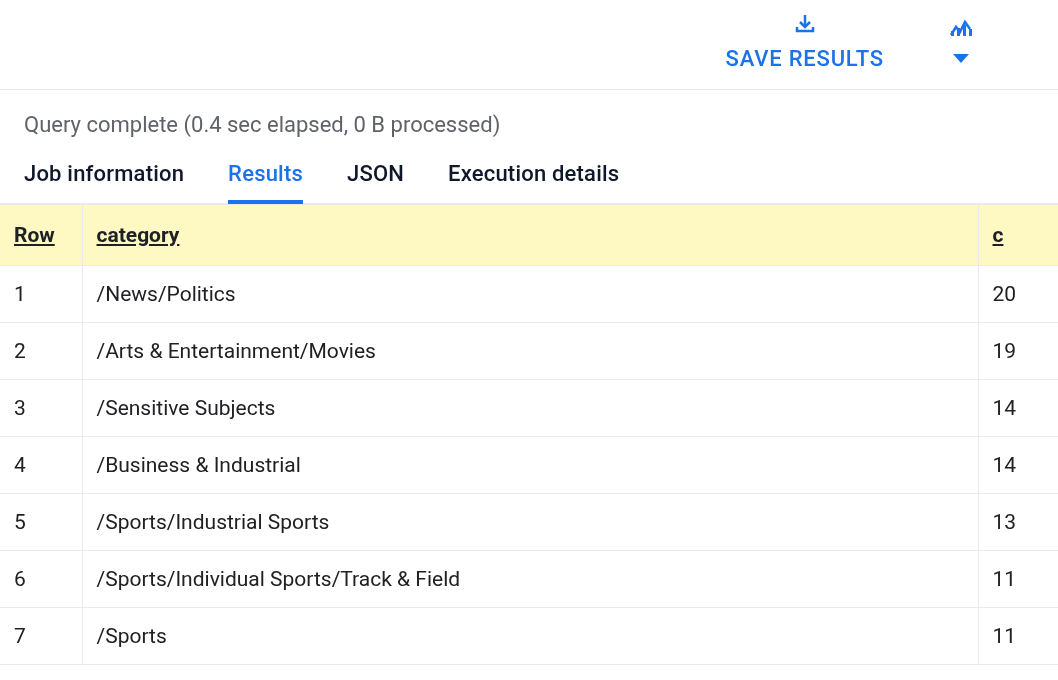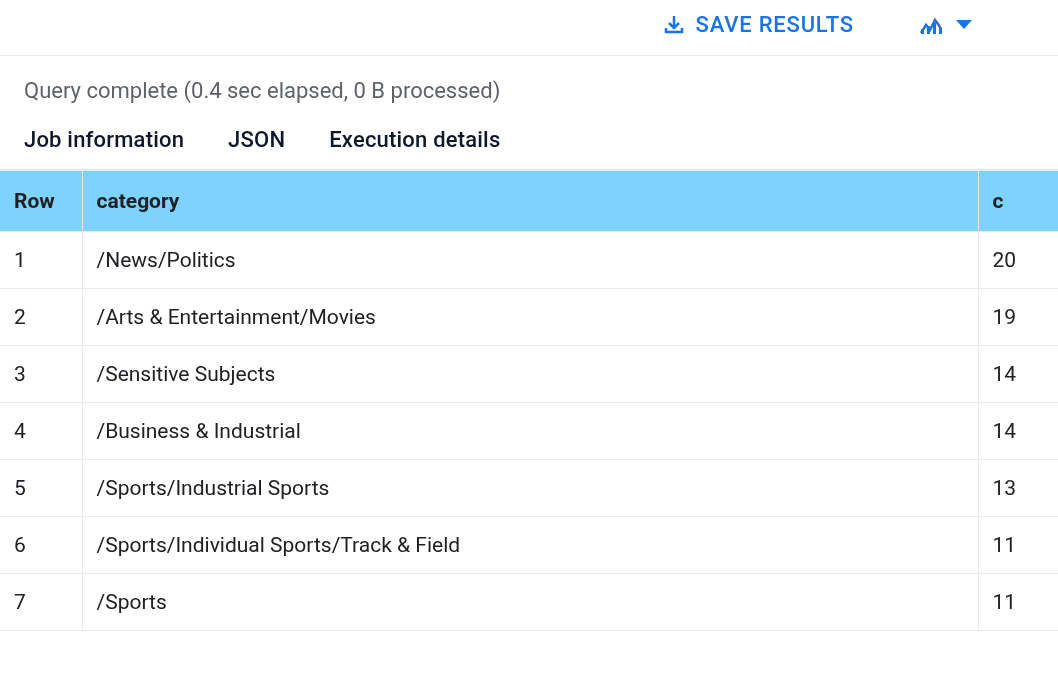--- a/index.html
+++ b/index.html
@@ -34,20 +34,21 @@
       align-items: center;
       gap: 10px;
       border: none;
       background: transparent;
       color: #1a73e8;
       font-size: 22px;
       font-weight: 500;
       letter-spacing: 0.8px;
       cursor: pointer;
       font-family: inherit;
+      flex-direction: column;
     }
     .icon { display: inline-flex; }
     .status-line {
       padding: 22px 0 18px 24px;
       font-size: 22px;
       color: #5f6368;
     }
     .tabs {
       display: flex;
       gap: 44px;
@@ -66,21 +67,22 @@
     }
     .tab.active {
       color: #1a73e8;
       border-bottom-color: #1a73e8;
     }
     table {
       width: 100%;
       border-collapse: collapse;
     }
     thead tr {
-      background: #7dd3fc;
+      background: #fef9c3;
+      text-decoration: underline;
     }
     th, td {
       text-align: left;
       font-size: 21px;
       border-bottom: 1px solid #e8eaed;
     }
     th {
       font-weight: 700;
       color: #202124;
       padding: 18px 10px 18px 14px;
@@ -126,20 +128,21 @@
         </svg>
       </span>
     </button>
   </div>
 </div>
 
 <div class="status-line">Query complete (0.4 sec elapsed, 0 B processed)</div>
 
 <div class="tabs">
   <div class="tab">Job information</div>
+  <div class="tab active">Results</div>
   <div class="tab">JSON</div>
   <div class="tab">Execution details</div>
 </div>
 
 <table>
   <thead>
     <tr>
       <th class="col-row">Row</th>
       <th class="col-cat">category</th>
       <th class="col-c">c</th>

